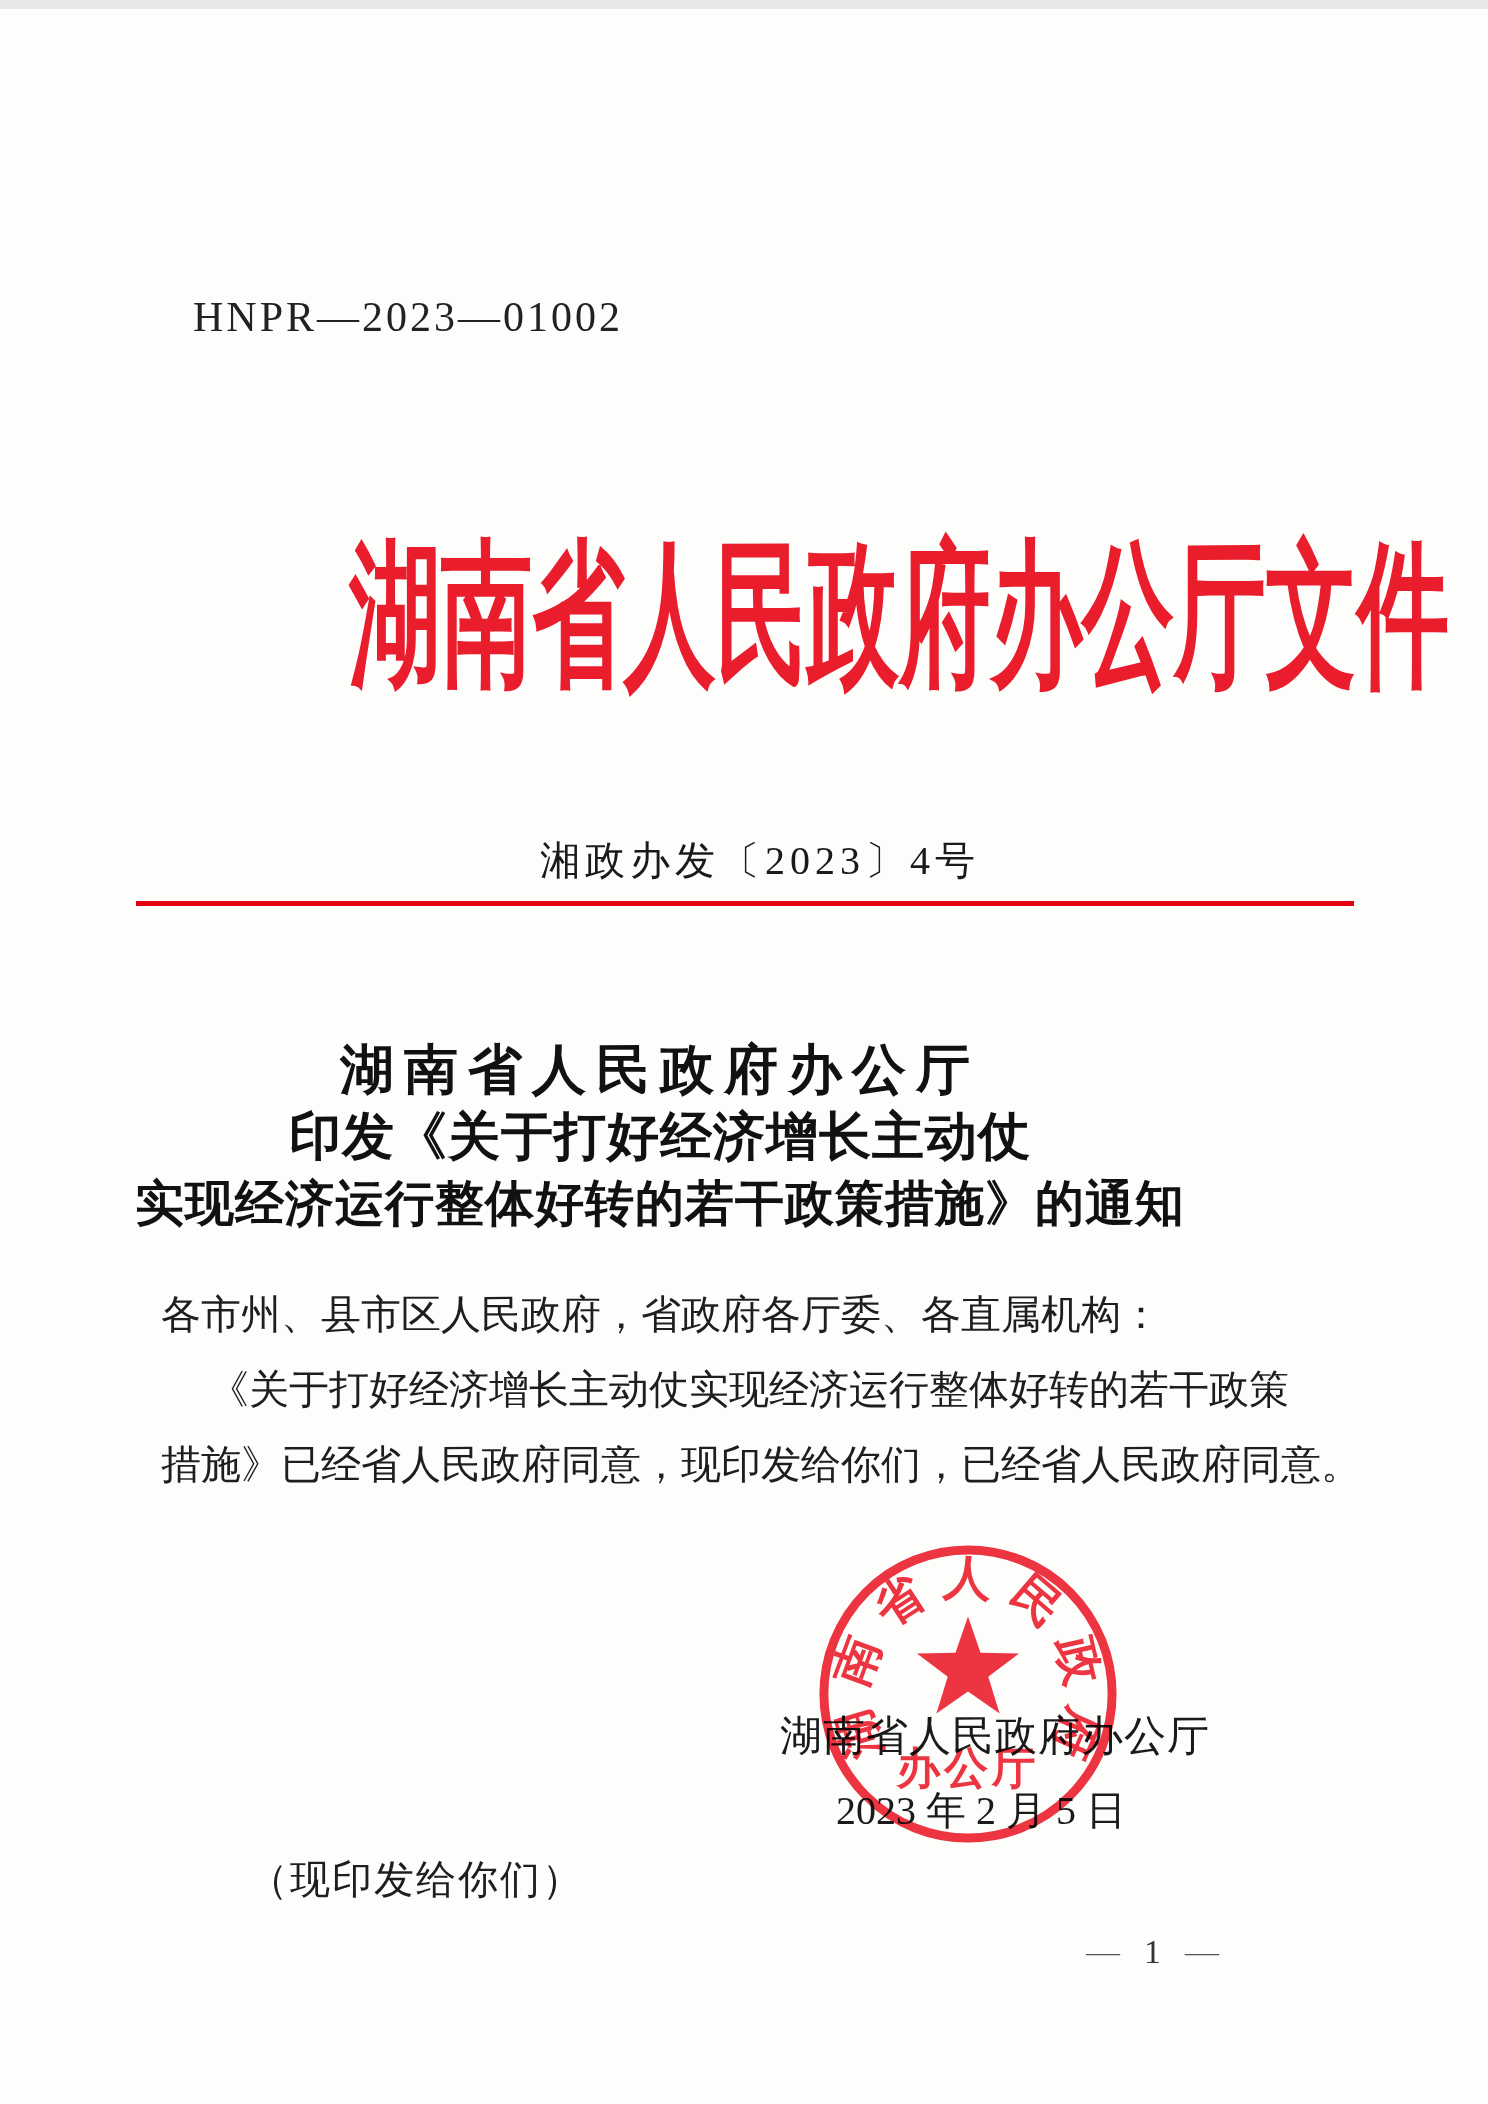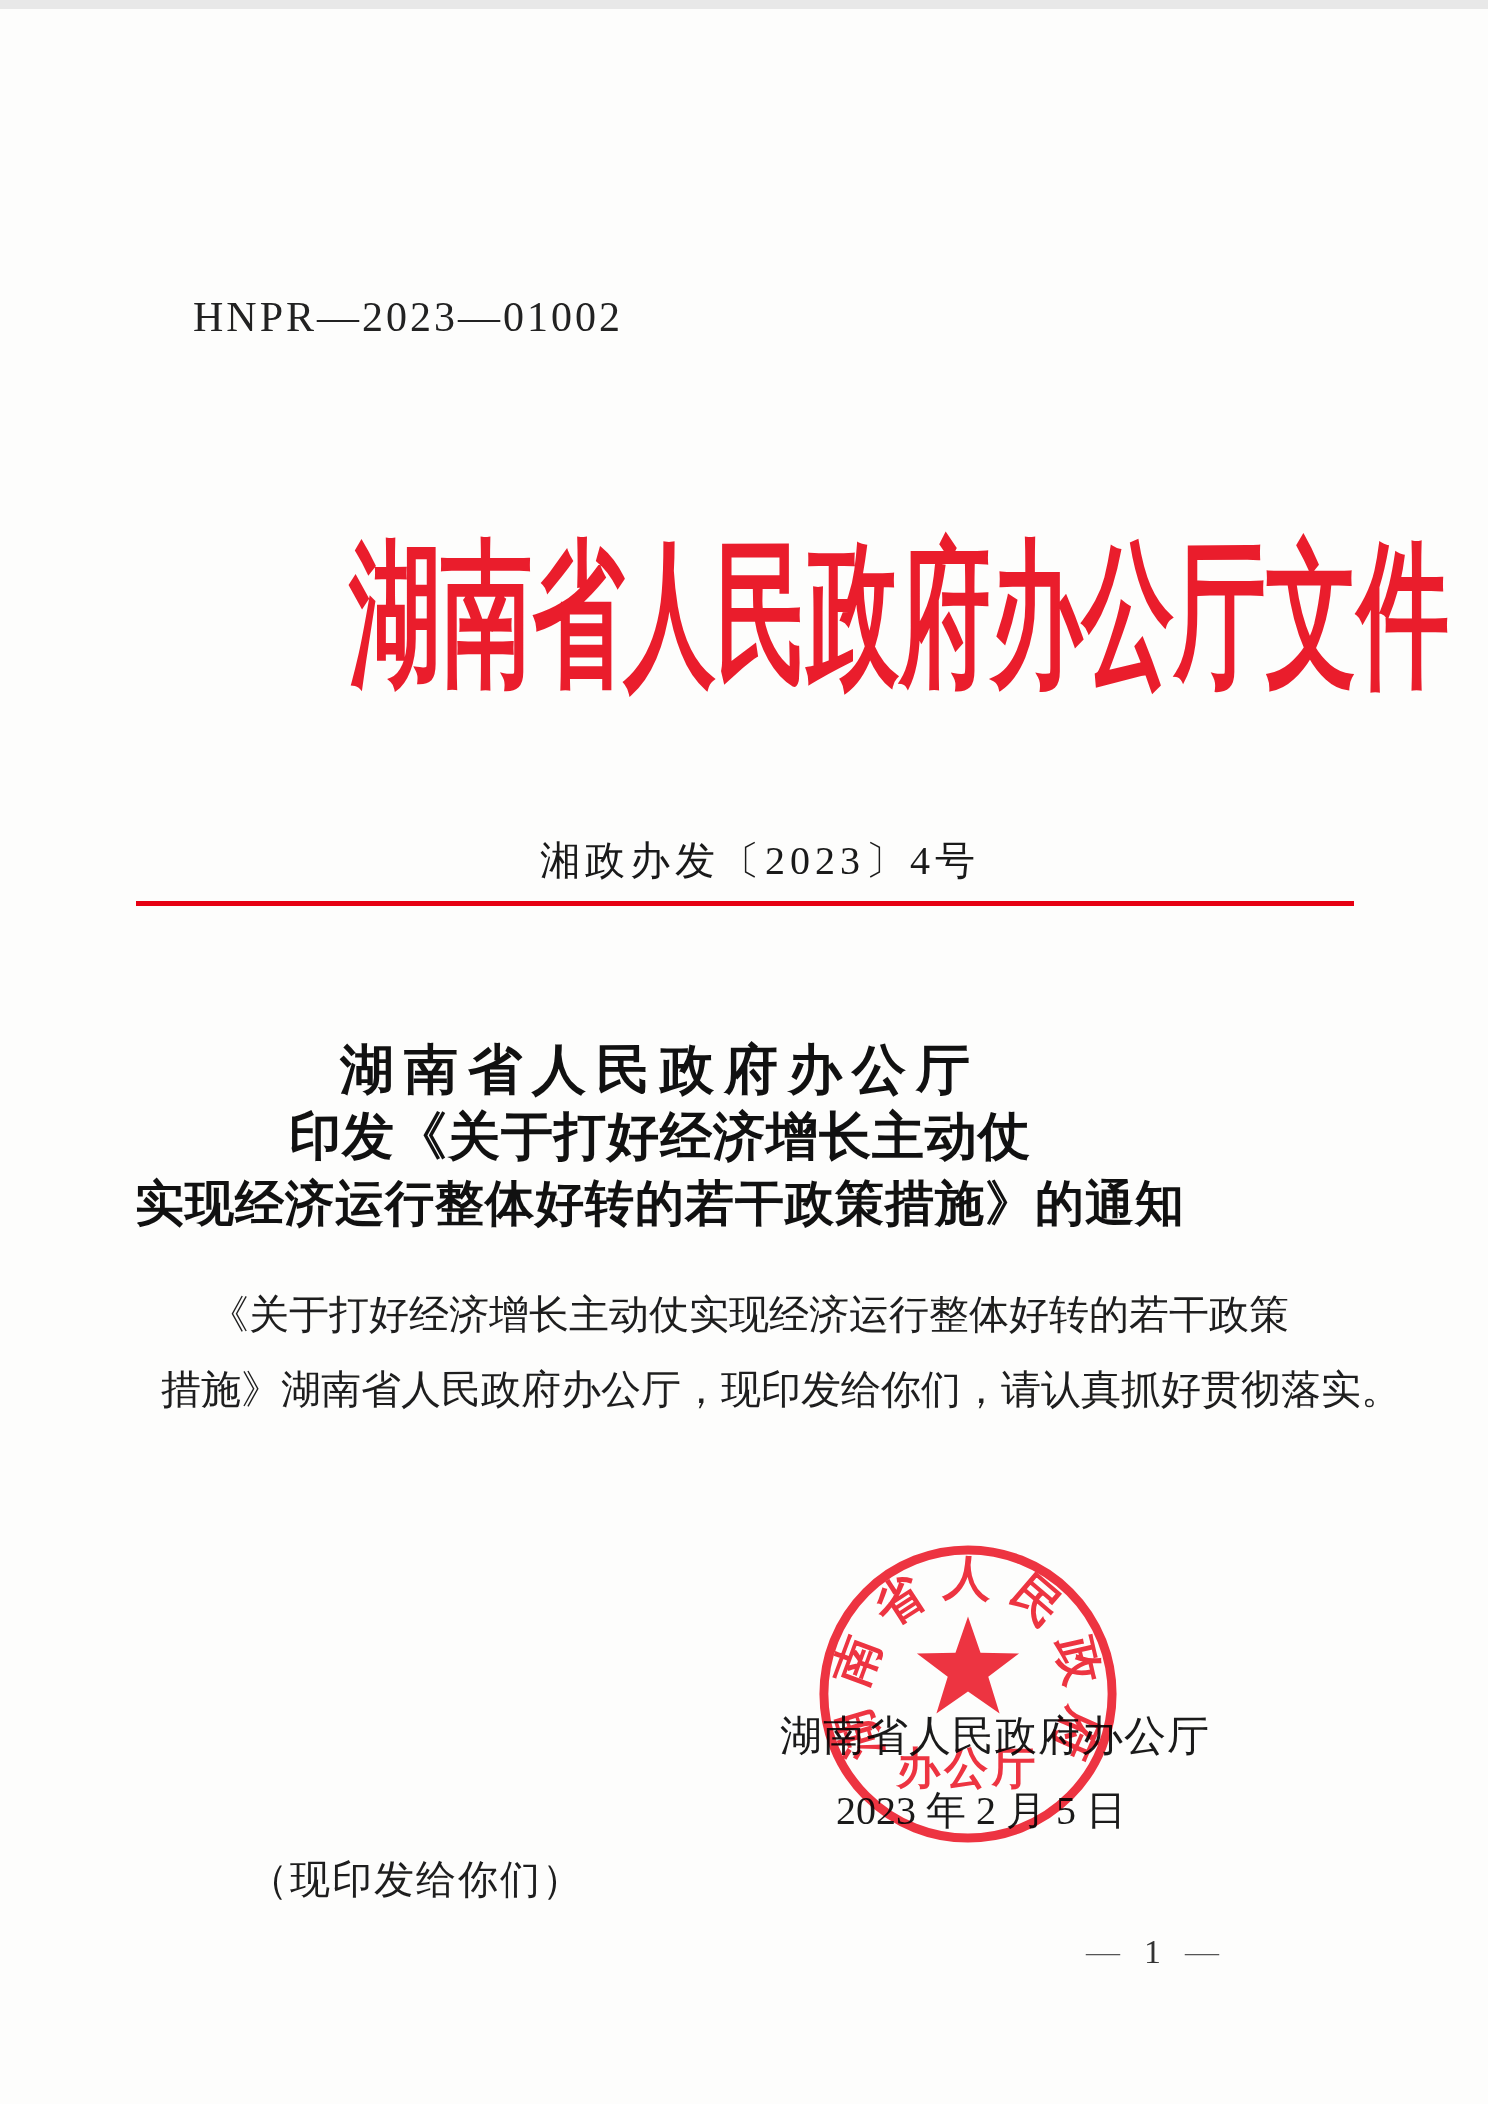--- a/index.html
+++ b/index.html
@@ -114,22 +114,23 @@
 
   <div class="red-rule"></div>
 
   <div class="title-block">
     <div class="title-line1">湖南省人民政府办公厅</div>
     <div class="title-line2">印发《关于打好经济增长主动仗</div>
     <div class="title-line3">实现经济运行整体好转的若干政策措施》的通知</div>
   </div>
 
   <div class="body-block">
+    <div class="body-line">各市州、县市区人民政府，省政府各厅委、各直属机构：</div>
     <div class="body-line indent">《关于打好经济增长主动仗实现经济运行整体好转的若干政策</div>
-    <div class="body-line">措施》湖南省人民政府办公厅，现印发给你们，请认真抓好贯彻落实。</div>
+    <div class="body-line">措施》已经省人民政府同意，现印发给你们，已经省人民政府同意。</div>
   </div>
 
   <div class="signature">湖南省人民政府办公厅</div>
 
   <div class="date">2023 年 2 月 5 日</div>
 
   <svg class="seal" viewBox="0 0 320 320" xmlns="http://www.w3.org/2000/svg">
     <circle cx="160" cy="160" r="145" fill="none" stroke="#ee2433" stroke-width="9"></circle>
     <polygon fill="#ee2433" points="160,82 172.6,118.6 211.4,119.3 180.4,142.6 191.8,179.7 160,157.5 128.2,179.7 139.6,142.6 108.6,119.3 147.4,118.6"></polygon>
     <path id="sealArcPath" d="M 89.3 230.7 A 100 100 0 1 1 230.7 230.7" fill="none"></path>

